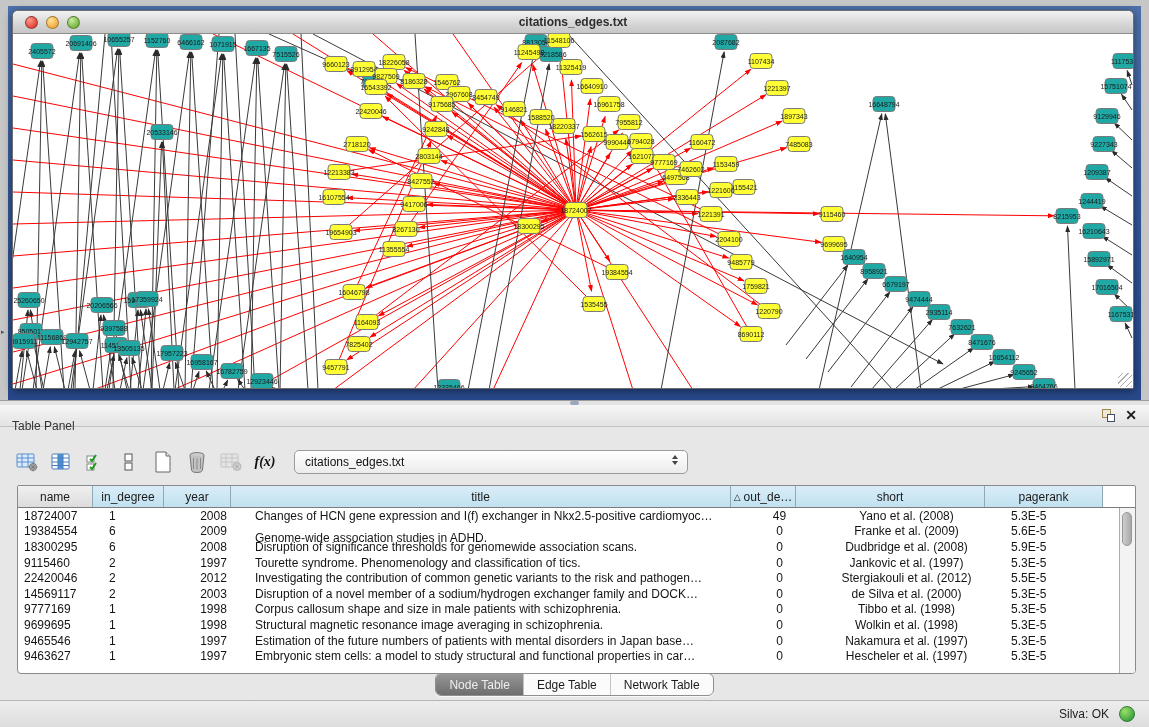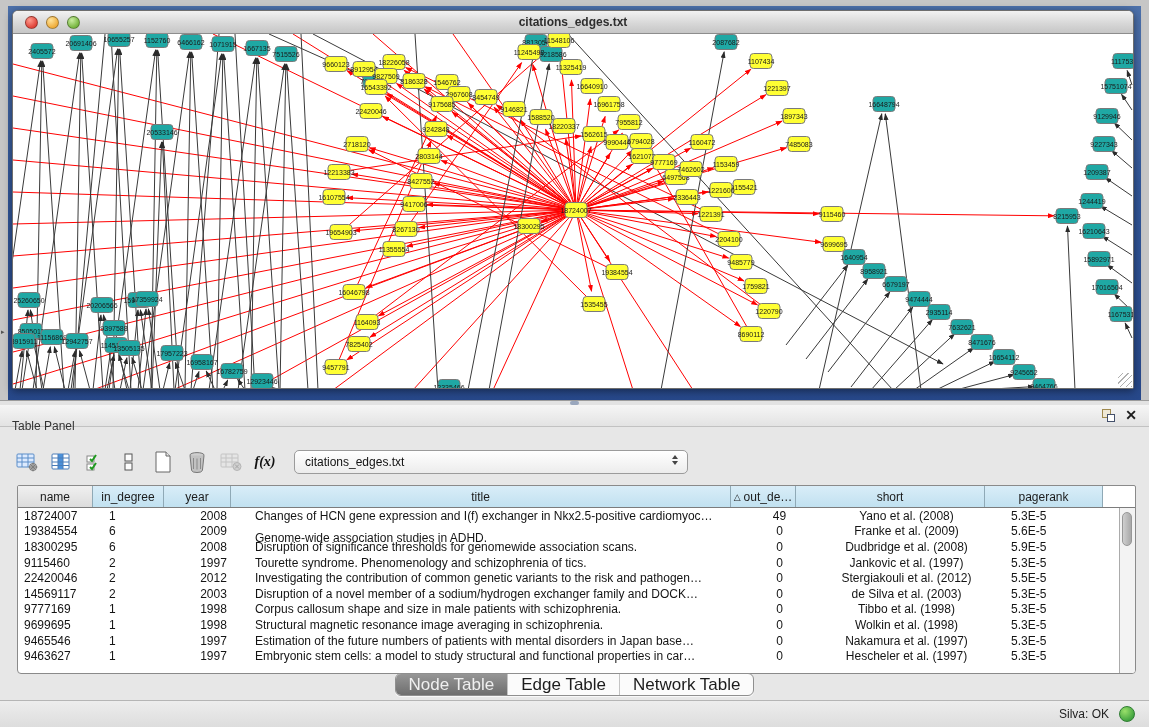--- a/index.html
+++ b/index.html
@@ -66,21 +66,21 @@
   .tr{display:flex;height:15.6px;align-items:center;}
   .td{box-sizing:border-box;font-size:12px;color:#141414;white-space:nowrap;overflow:hidden;flex:0 0 auto;}
   .td.l{text-align:left;} .td.c{text-align:center;}
   .vsb{flex:0 0 15px;border-left:1px solid #ababab;background:#f3f3f3;position:relative;}
   .vsb-thumb{position:absolute;left:2px;top:4px;width:10px;height:34px;border-radius:5px;
              background:linear-gradient(90deg,#cfcfcf,#a8a8a8);border:1px solid #979797;box-sizing:border-box;}
   
   .tabs-row{position:absolute;left:0;top:268px;width:100%;display:flex;justify-content:center;}
   .tabgroup{display:inline-flex;height:21px;border:1px solid #8f8f8f;border-radius:6px;overflow:hidden;
             background:#fbfbfb;box-shadow:0 1px 1px rgba(255,255,255,.8);}
-  .tab{padding:0 13px;font-size:17px;display:flex;align-items:center;color:#1c1c1c;border-left:1px solid #c4c4c4;}
+  .tab{padding:0 13px;font-size:12px;display:flex;align-items:center;color:#1c1c1c;border-left:1px solid #c4c4c4;}
   .tab:first-child{border-left:none;}
   .tab.sel{background:linear-gradient(180deg,#969696,#6e6e6e);color:#efefef;border-left:none;}
   
   .statusbar{position:absolute;left:0;top:700px;width:1149px;height:27px;
              background:linear-gradient(180deg,#ededed,#dddddd);border-top:1px solid #b5b5b5;box-sizing:border-box;
              display:flex;align-items:center;justify-content:flex-end;}
   .mem-label{font-size:12px;color:#222;margin-right:10px;}
   .mem-dot{width:14px;height:14px;border-radius:50%;margin-right:14px;border:1px solid #2f7d33;
            background:radial-gradient(circle at 35% 30%,#9ae06a,#3fa23f 75%);}
 </style>
@@ -892,41 +892,41 @@
             <div class="td c" style="width: 67px; padding-left: 0px;">2008</div>
             <div class="td l" style="width: 500px; padding-left: 8px;">Disruption of significance thresholds for genomewide association scans.</div>
             <div class="td c" style="width: 65px; padding-left: 0px;">0</div>
             <div class="td c" style="width: 189px; padding-left: 0px;">Dudbridge et al. (2008)</div>
             <div class="td l" style="width: 118px; padding-left: 10px;">5.9E-5</div>
           </div>
           <div class="tr">
             <div class="td l" style="width: 75px; padding-left: 6px;">9115460</div>
             <div class="td l" style="width: 87px; padding-left: 16px;">2</div>
             <div class="td c" style="width: 67px; padding-left: 0px;">1997</div>
-            <div class="td l" style="width: 500px; padding-left: 8px;">Tourette syndrome. Phenomenology and schizophrenia of tics.</div>
+            <div class="td l" style="width: 500px; padding-left: 8px;">Tourette syndrome. Phenomenology and classification of tics.</div>
             <div class="td c" style="width: 65px; padding-left: 0px;">0</div>
             <div class="td c" style="width: 189px; padding-left: 0px;">Jankovic et al. (1997)</div>
             <div class="td l" style="width: 118px; padding-left: 10px;">5.3E-5</div>
           </div>
           <div class="tr">
             <div class="td l" style="width: 75px; padding-left: 6px;">22420046</div>
             <div class="td l" style="width: 87px; padding-left: 16px;">2</div>
             <div class="td c" style="width: 67px; padding-left: 0px;">2012</div>
             <div class="td l" style="width: 500px; padding-left: 8px;">Investigating the contribution of common genetic variants to the risk and pathogen…</div>
             <div class="td c" style="width: 65px; padding-left: 0px;">0</div>
             <div class="td c" style="width: 189px; padding-left: 0px;">Stergiakouli et al. (2012)</div>
             <div class="td l" style="width: 118px; padding-left: 10px;">5.5E-5</div>
           </div>
           <div class="tr">
             <div class="td l" style="width: 75px; padding-left: 6px;">14569117</div>
             <div class="td l" style="width: 87px; padding-left: 16px;">2</div>
             <div class="td c" style="width: 67px; padding-left: 0px;">2003</div>
             <div class="td l" style="width: 500px; padding-left: 8px;">Disruption of a novel member of a sodium/hydrogen exchanger family and DOCK…</div>
             <div class="td c" style="width: 65px; padding-left: 0px;">0</div>
-            <div class="td c" style="width: 189px; padding-left: 0px;">de Silva et al. (2003)</div>
+            <div class="td c" style="width: 189px; padding-left: 0px;">de Silva et al. (2000)</div>
             <div class="td l" style="width: 118px; padding-left: 10px;">5.3E-5</div>
           </div>
           <div class="tr">
             <div class="td l" style="width: 75px; padding-left: 6px;">9777169</div>
             <div class="td l" style="width: 87px; padding-left: 16px;">1</div>
             <div class="td c" style="width: 67px; padding-left: 0px;">1998</div>
             <div class="td l" style="width: 500px; padding-left: 8px;">Corpus callosum shape and size in male patients with schizophrenia.</div>
             <div class="td c" style="width: 65px; padding-left: 0px;">0</div>
             <div class="td c" style="width: 189px; padding-left: 0px;">Tibbo et al. (1998)</div>
             <div class="td l" style="width: 118px; padding-left: 10px;">5.3E-5</div>

